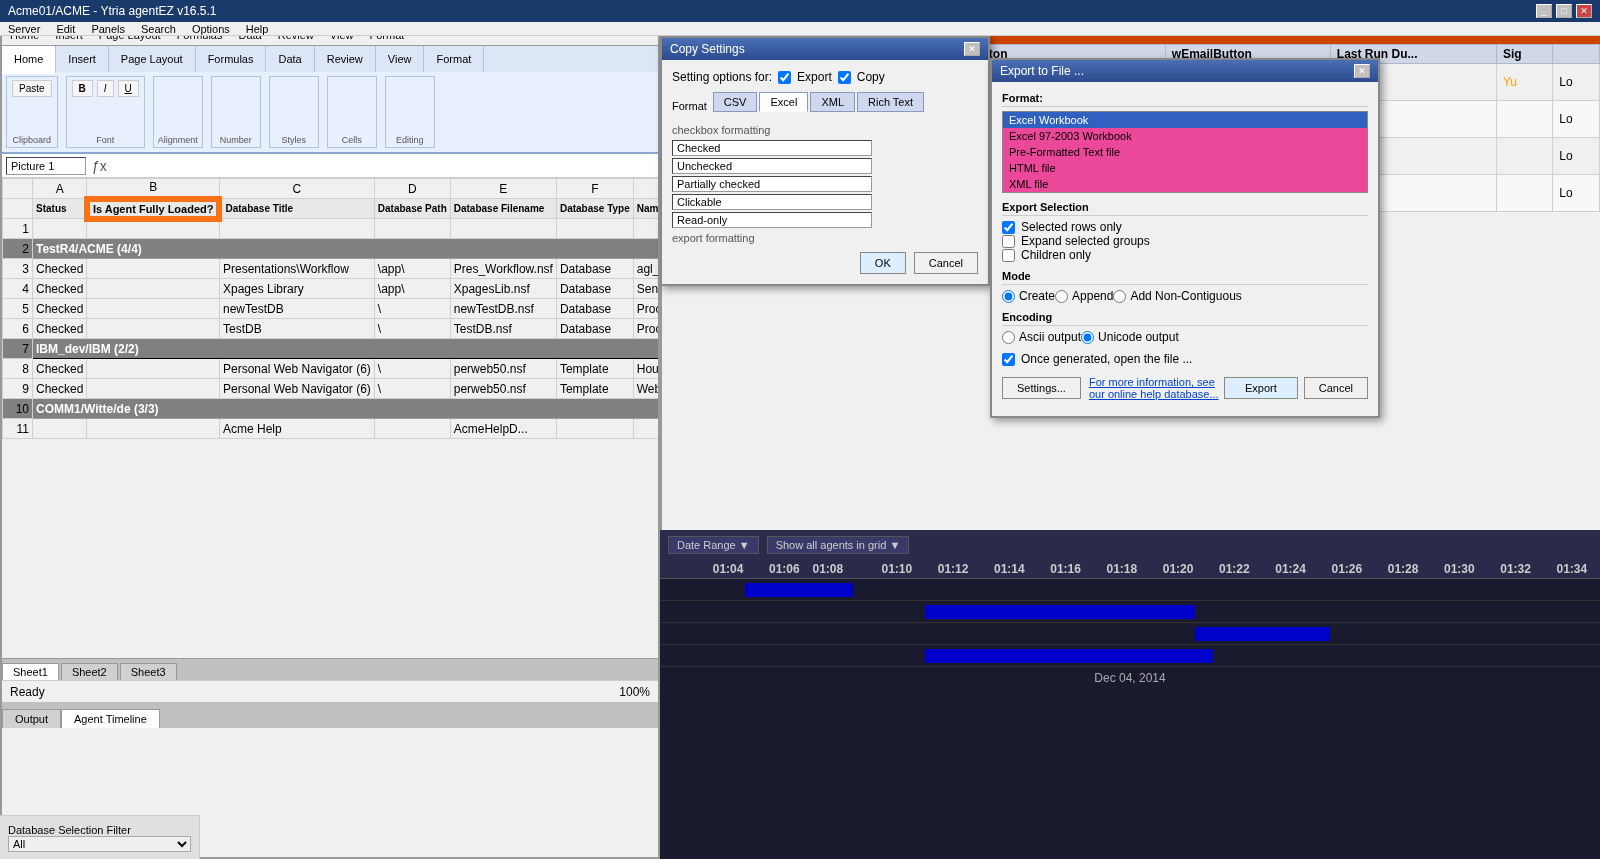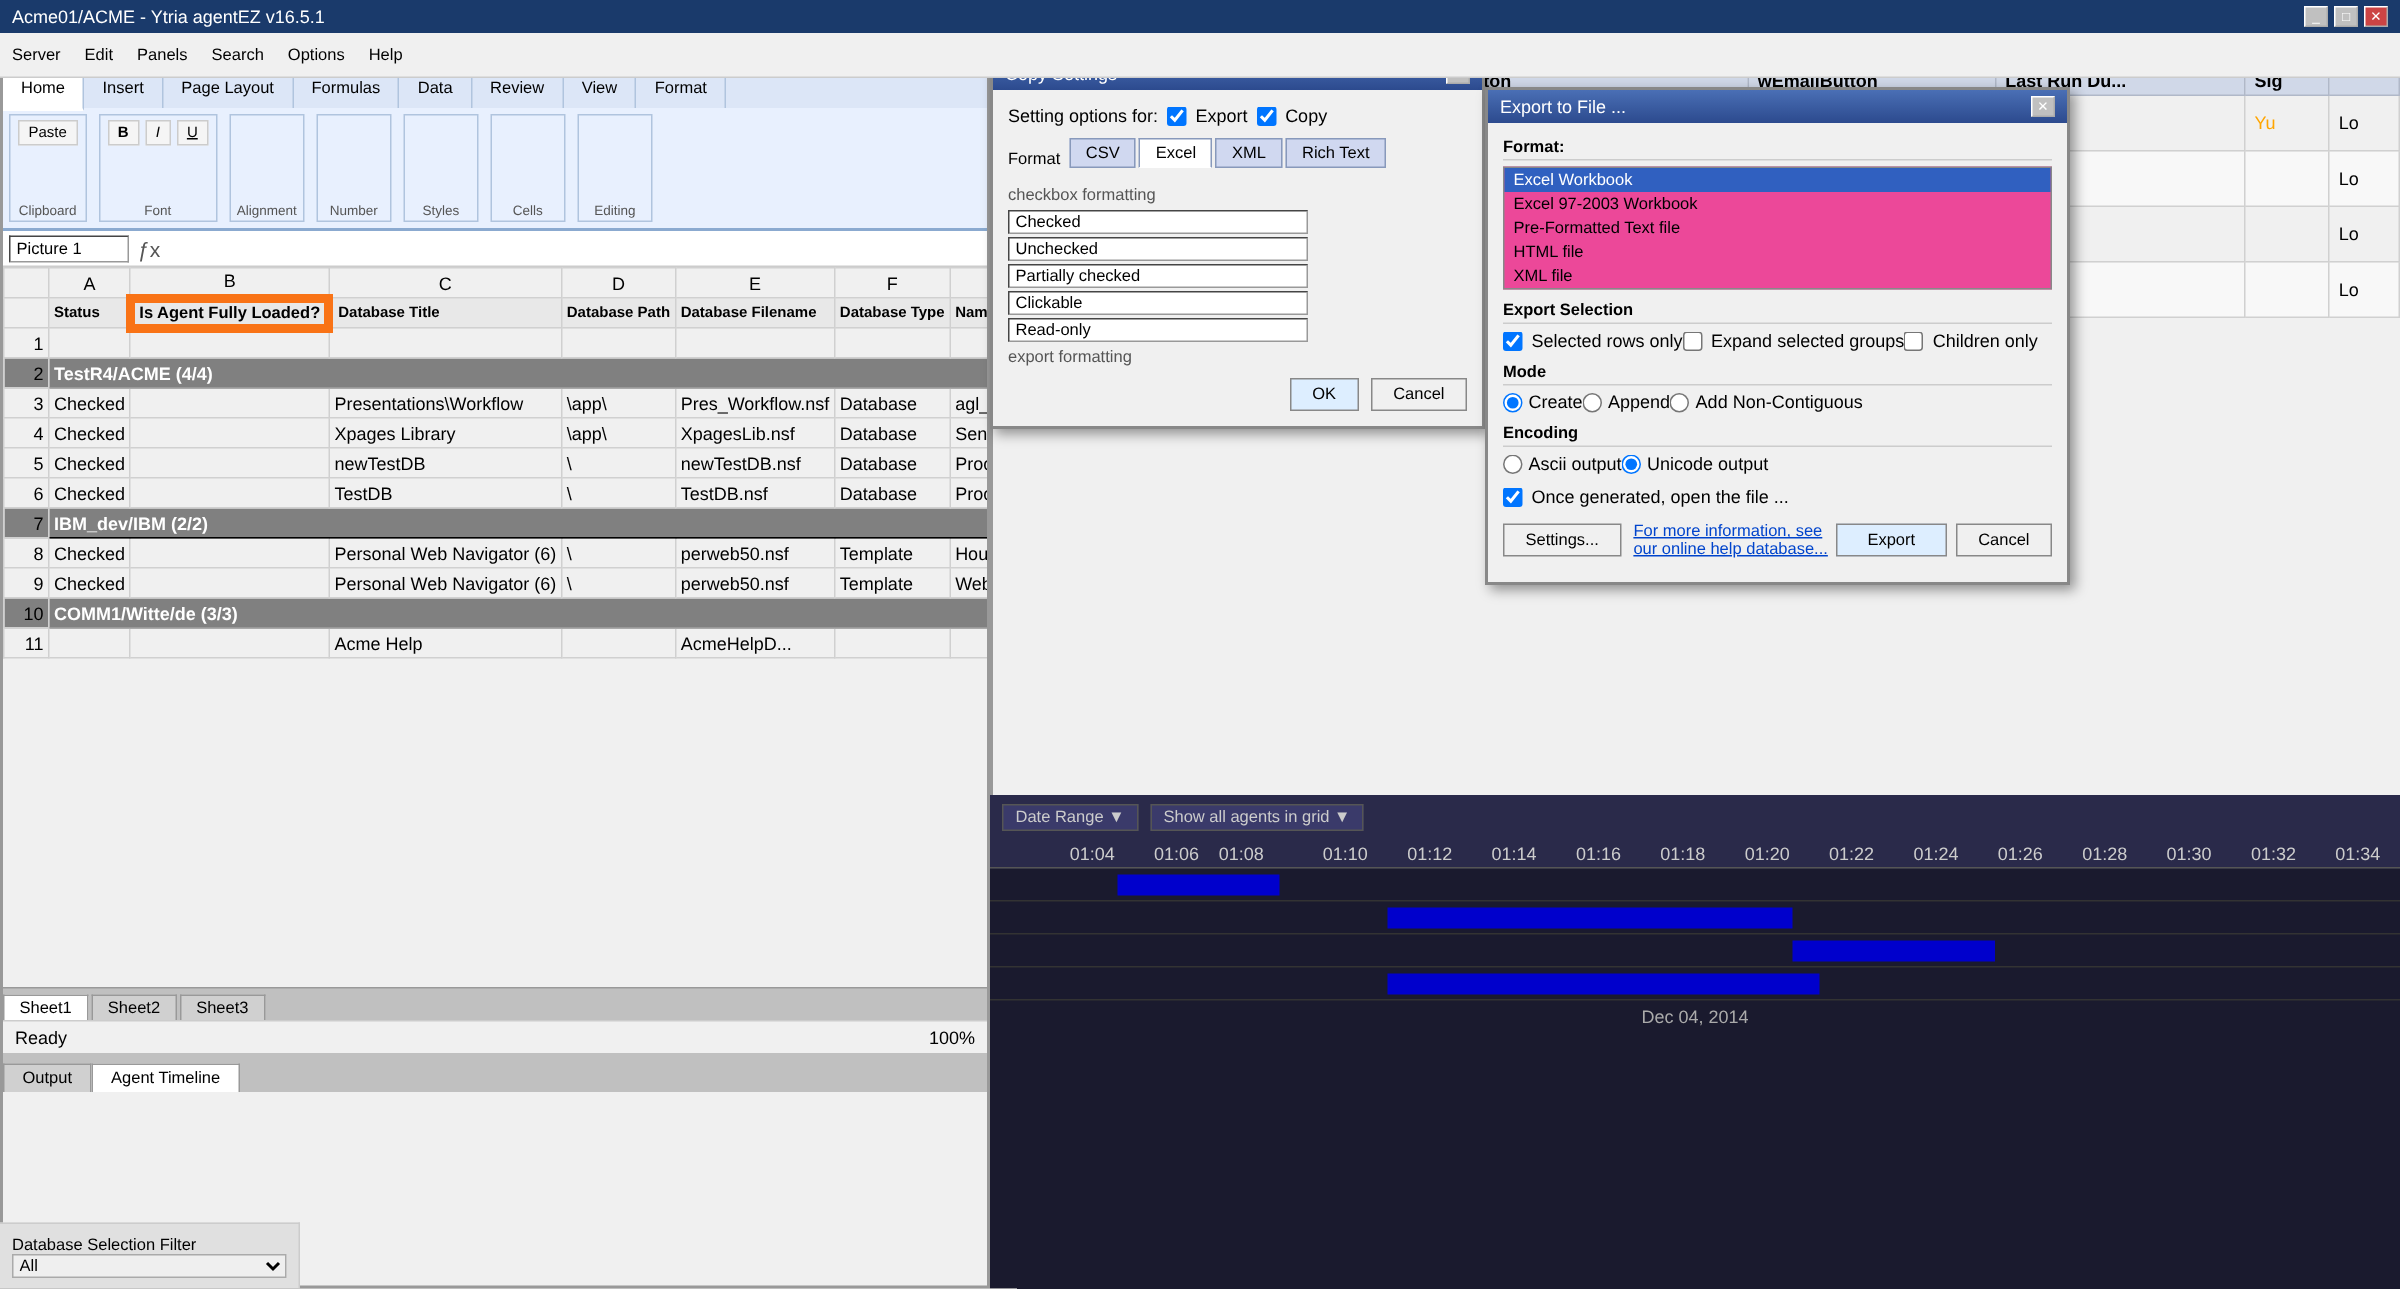--- a/index.html
+++ b/index.html
@@ -376,21 +376,21 @@
 </div>
 
 <div class="timeline-area">
   <div class="timeline-toolbar">
     <button class="timeline-btn">Date Range ▼</button>
     <button class="timeline-btn">Show all agents in grid ▼</button>
   </div>
 
   <div style="display:flex;background:#2a2a4a;color:#ccc;font-size:10px;padding:2px 0;border-bottom:1px solid #555;">
     <div style="width:40px;"></div>
-    <div style="flex:1;display:flex;">
+    <div style="flex:1;display:flex;font-weight:bold;">
       <span style="flex:1;text-align:center;">01:04</span>
       <span style="flex:1;text-align:center;">01:06</span>
       <span style="flex:1;">01:08</span>
       <span style="flex:1;text-align:center;">01:10</span>
       <span style="flex:1;text-align:center;">01:12</span>
       <span style="flex:1;text-align:center;">01:14</span>
       <span style="flex:1;text-align:center;">01:16</span>
       <span style="flex:1;text-align:center;">01:18</span>
       <span style="flex:1;text-align:center;">01:20</span>
       <span style="flex:1;text-align:center;">01:22</span>
@@ -505,21 +505,21 @@
         <div class="dropdown-item selected">Excel Workbook</div>
         <div class="dropdown-item">Excel 97-2003 Workbook</div>
         <div class="dropdown-item">Pre-Formatted Text file</div>
         <div class="dropdown-item">HTML file</div>
         <div class="dropdown-item">XML file</div>
       </div>
     </div>
 
     <div class="settings-section">
       <div class="settings-label">Export Selection</div>
-      <div style="display:flex;flex-direction:row;gap:0;">
+      <div style="display:flex;flex-direction:column;gap:0;">
         <label class="inline-flex">
           <input type="checkbox" checked="" style="">
           <span>Selected rows only</span>
         </label>
         <label class="inline-flex">
           <input type="checkbox" style="">
           <span>Expand selected groups</span>
         </label>
         <label class="inline-flex">
           <input type="checkbox" style="">
@@ -578,21 +578,21 @@
 
 <div style="position:absolute;top:0;left:0;right:0;height:22px;background:#1a3a6b;color:white;display:flex;align-items:center;padding:0 8px;font-size:11px;z-index:30;">
   <span>Acme01/ACME - Ytria agentEZ v16.5.1</span>
   <div style="margin-left:auto;display:flex;gap:4px;">
     <div class="title-btn">_</div>
     <div class="title-btn">□</div>
     <div class="title-btn" style="background:#cc4444;color:white;">✕</div>
   </div>
 </div>
 
-<div style="position:absolute;top:22px;left:0;right:0;height:30px;background:#f0f0f0;border-bottom:1px solid #ccc;display:flex;align-items:center;z-index:30;">
+<div style="position:absolute;top:22px;left:0;right:0;height:14px;background:#f0f0f0;border-bottom:1px solid #ccc;display:flex;align-items:center;z-index:30;">
   <span style="padding:2px 8px;font-size:11px;cursor:pointer;">Server</span>
   <span style="padding:2px 8px;font-size:11px;cursor:pointer;">Edit</span>
   <span style="padding:2px 8px;font-size:11px;cursor:pointer;">Panels</span>
   <span style="padding:2px 8px;font-size:11px;cursor:pointer;">Search</span>
   <span style="padding:2px 8px;font-size:11px;cursor:pointer;">Options</span>
   <span style="padding:2px 8px;font-size:11px;cursor:pointer;">Help</span>
 </div>
 
 <div style="position:absolute;bottom:0;left:0;width:200px;height:44px;background:#e0e0e0;border-top:1px solid #ccc;border-right:1px solid #ccc;display:flex;flex-direction:column;justify-content:center;padding:4px 8px;z-index:5;">
   <span style="font-size:11px;">Database Selection Filter</span>

